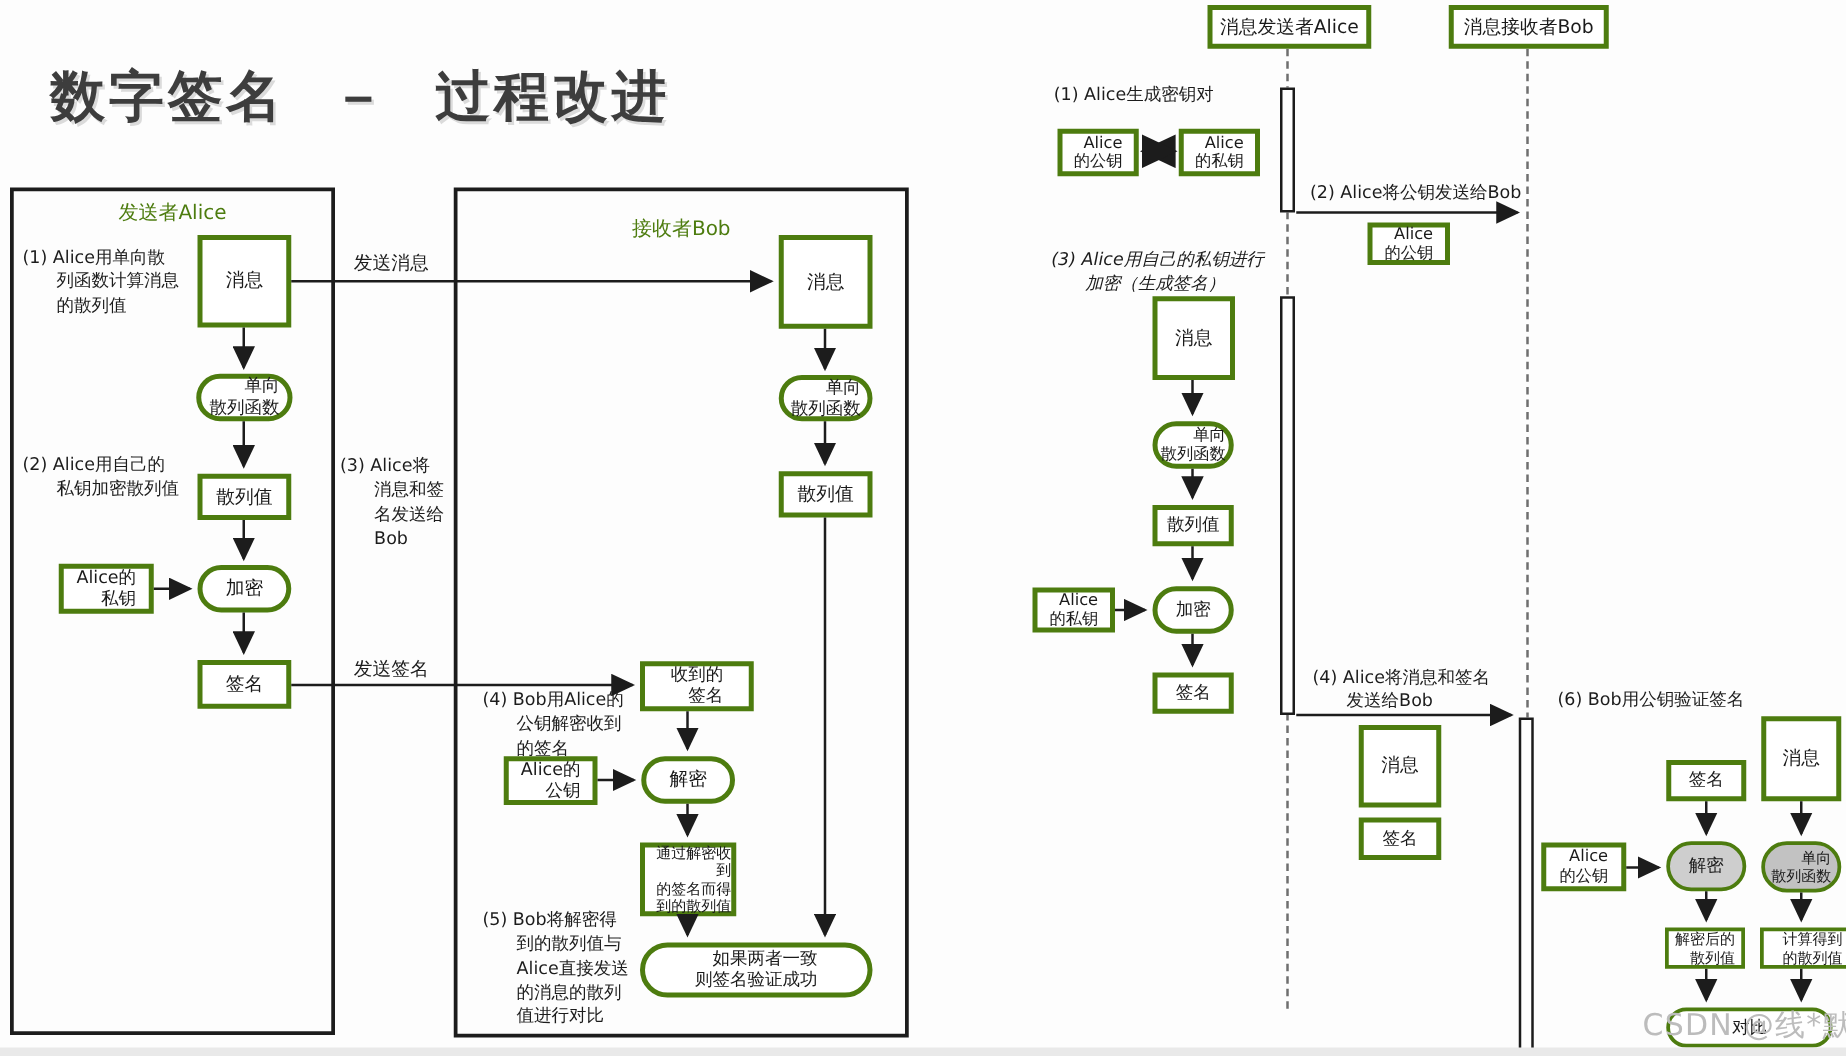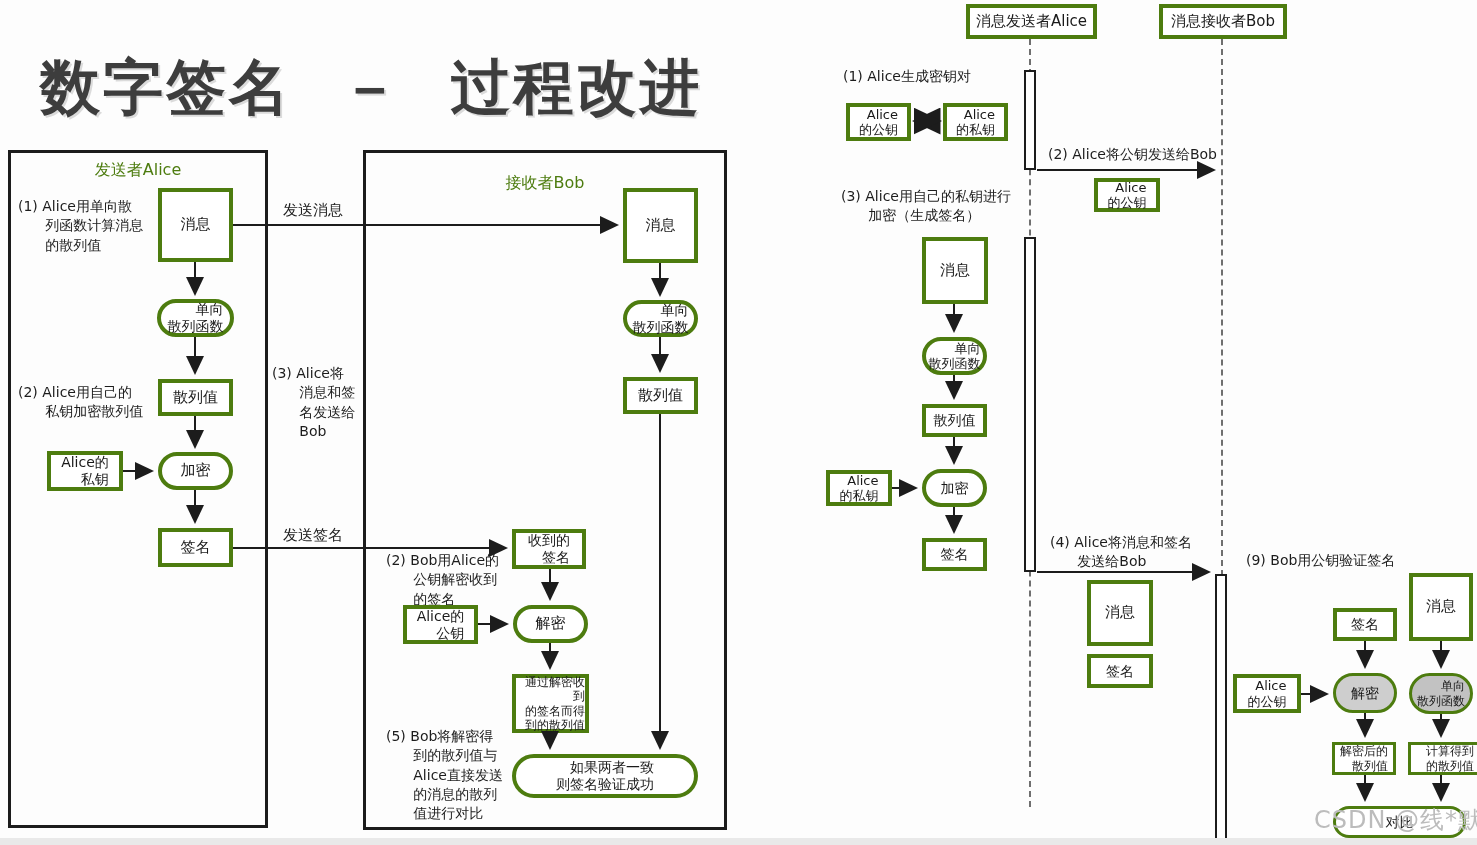--- a/index.html
+++ b/index.html
@@ -4,21 +4,21 @@
 <style>
   * { margin:0; padding:0; box-sizing:border-box; }
   html,body { background:#ffffff; }
   body { font-family:"DejaVu Sans","Liberation Sans",sans-serif; color:#1a1a1a; }
   #stage {
     position:relative; width:1477px; height:845px;
     background:#fdfdfd; overflow:hidden;
   }
   .title {
     position:absolute; left:40px; top:48px;
-    font-size:60px; font-weight:900; color:#3d3d3d;
+    font-size:44px; font-weight:900; color:#3d3d3d;
     letter-spacing:3px; white-space:pre;
     text-shadow:2px 2px 0 rgba(120,120,120,.25);
   }
   .panel { position:absolute; border:3px solid #1c1c1c; background:transparent; }
   .panel-title { position:absolute; text-align:center; font-size:16px; color:#4d7c0f; }
   .box, .stadium {
     position:absolute; background:#ffffff; border:4px solid #4d7c0f;
     display:flex; align-items:center; justify-content:center;
     text-align:right; font-size:14px; line-height:1.18; white-space:pre-line;
   }
@@ -55,27 +55,27 @@
 
   <div class="panel" style="left:8px; top:150px; width:260px; height:678px;"></div>
   <div class="panel" style="left:363px; top:150px; width:364px; height:680px;"></div>
 
   <div class="panel-title" style="left:8px; top:160px; width:260px;">发送者Alice</div>
   <div class="panel-title" style="left:363px; top:173px; width:364px;">接收者Bob</div>
 
   <div class="note" style="left:18px; top:197px; width:140px;">(1) Alice用单向散
 列函数计算消息
 的散列值</div>
-  <div class="note" style="left:18px; top:383px; width:142px;">(2) Alice用自己的
+  <div class="note" style="left:18px; top:363px; width:142px;">(2) Alice用自己的
 私钥加密散列值</div>
   <div class="note" style="left:272px; top:364px; width:86px;">(3) Alice将
 消息和签
 名发送给
 Bob</div>
-  <div class="note" style="left:386px; top:551px; width:126px;">(2) Bob用Alice的
+  <div class="note" style="left:386px; top:551px; width:126px;">(4) Bob用Alice的
 公钥解密收到
 的签名</div>
   <div class="note" style="left:386px; top:727px; width:124px;">(5) Bob将解密得
 到的散列值与
 Alice直接发送
 的消息的散列
 值进行对比</div>
 
   <div class="hlabel" style="left:283px; top:201px;">发送消息</div>
   <div class="hlabel" style="left:283px; top:526px;">发送签名</div>
@@ -86,45 +86,45 @@
   <div class="box f15" style="left:158px; top:379px; width:75px; height:37px;">散列值</div>
   <div class="box" style="left:47px; top:451px; width:76px; height:40px;">Alice的
 私钥</div>
   <div class="stadium f15" style="left:158px; top:452px; width:75px; height:38px;">加密</div>
   <div class="box f15" style="left:158px; top:528px; width:75px; height:39px;">签名</div>
 
   <div class="box f15" style="left:623px; top:188px; width:75px; height:75px;">消息</div>
   <div class="stadium" style="left:623px; top:300px; width:75px; height:37px;">单向
 散列函数</div>
   <div class="box f15" style="left:623px; top:377px; width:75px; height:37px;">散列值</div>
-  <div class="box" style="left:512px; top:529px; width:74px; height:40px;">收到的
+  <div class="box" style="left:512px; top:529px; width:91px; height:40px;">收到的
 签名</div>
   <div class="box" style="left:403px; top:605px; width:75px; height:39px;">Alice的
 公钥</div>
   <div class="stadium f15" style="left:513px; top:605px; width:75px; height:38px;">解密</div>
   <div class="box f12" style="left:512px; top:674px; width:77px; height:59px;">通过解密收到
 的签名而得
 到的散列值</div>
   <div class="stadium" style="left:512px; top:754px; width:186px; height:44px; border-radius:22px;">如果两者一致
 则签名验证成功</div>
 
   <div class="box f15" style="left:966px; top:4px; width:131px; height:35px;">消息发送者Alice</div>
   <div class="box f15" style="left:1159px; top:4px; width:128px; height:35px;">消息接收者Bob</div>
 
   <div class="actbar" style="left:1024px; top:70px; width:12px; height:100px;"></div>
   <div class="actbar" style="left:1024px; top:237px; width:12px; height:335px;"></div>
   <div class="actbar" style="left:1215px; top:574px; width:12px; height:271px;"></div>
 
   <div class="note" style="left:843px; top:67px; width:190px;">(1) Alice生成密钥对</div>
   <div class="note" style="left:1048px; top:145px; width:200px;">(2) Alice将公钥发送给Bob</div>
-  <div class="note" style="left:841px; top:187px; width:190px;">(3) Alice用自己的私钥进行
+  <div class="note" style="left:841px; top:199px; width:190px;font-style:italic;">(3) Alice用自己的私钥进行
 加密（生成签名）</div>
   <div class="note" style="left:1050px; top:533px; width:165px;">(4) Alice将消息和签名
 发送给Bob</div>
-  <div class="note" style="left:1246px; top:551px; width:180px;">(9) Bob用公钥验证签名</div>
+  <div class="note" style="left:1246px; top:551px; width:180px;">(6) Bob用公钥验证签名</div>
 
   <div class="box f13" style="left:846px; top:103px; width:65px; height:38px;">Alice
 的公钥</div>
   <div class="box f13" style="left:943px; top:103px; width:65px; height:38px;">Alice
 的私钥</div>
   <div class="box f13" style="left:1094px; top:178px; width:66px; height:34px;">Alice
 的公钥</div>
 
   <div class="box f15" style="left:922px; top:237px; width:66px; height:67px;">消息</div>
   <div class="stadium f13" style="left:922px; top:337px; width:65px; height:38px;">单向

